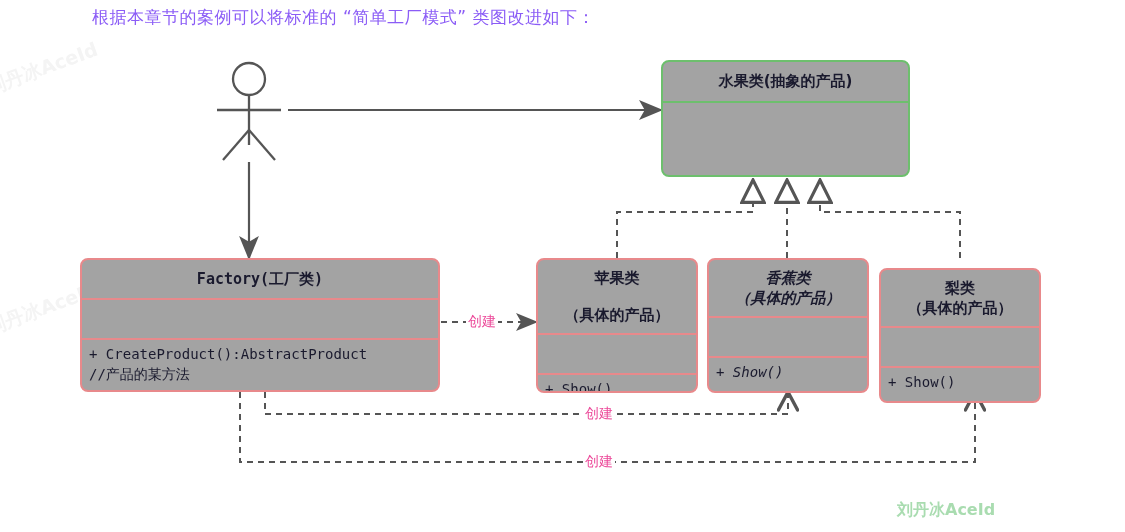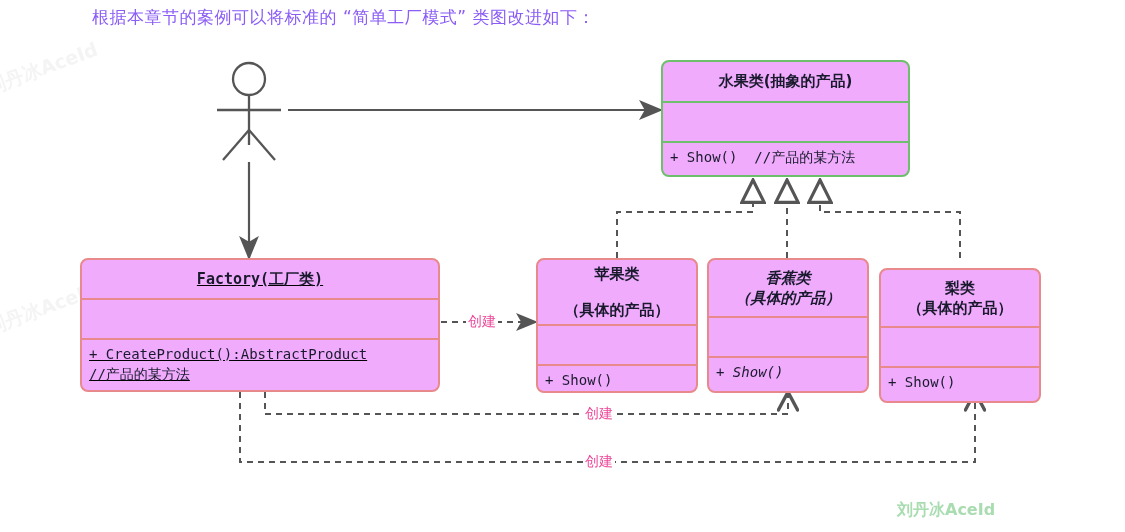--- a/index.html
+++ b/index.html
@@ -27,21 +27,21 @@
     color: #8b5cf6;
     letter-spacing: 0.5px;
     white-space: nowrap;
   }
 
   
   .uml-box {
     position: absolute;
     box-sizing: border-box;
     border-radius: 8px;
-    background: #f0abfc;
+    background: #a3a3a3;
     overflow: hidden;
   }
   .uml-box.green { border: 2px solid #6dbf6d; }
   .uml-box.pink  { border: 2px solid #e8898b; }
 
   .uml-sec {
     box-sizing: border-box;
     width: 100%;
   }
   .uml-box.green .uml-sec + .uml-sec { border-top: 2px solid #6dbf6d; }
@@ -149,32 +149,31 @@
     <line x1="441" y1="322" x2="536" y2="322" stroke="#555555" stroke-width="2" stroke-dasharray="6,5" marker-end="url(#solidArrow)"></line>
 
     <path d="M265,392 L265,414 L788,414 L788,393" fill="none" stroke="#555555" stroke-width="2" stroke-dasharray="6,5" marker-end="url(#openArrow)"></path>
 
     <path d="M240,392 L240,462 L975,462 L975,393" fill="none" stroke="#555555" stroke-width="2" stroke-dasharray="6,5" marker-end="url(#openArrow)"></path>
   </svg>
 
   <div class="uml-box green" style="left:661px; top:60px; width:249px; height:117px;">
     <div class="uml-sec uml-title" style="height:39px;">水果类(抽象的产品)</div>
     <div class="uml-sec uml-attrs" style="height:40px;"></div>
-    <div class="uml-sec uml-ops" style="height:34px;">+ Show()  //产品的某方法</div>
-  </div>
-
-  <div class="uml-box pink" style="left:80px; top:258px; width:360px; height:134px;text-decoration:underline;">
+  </div>
+
+  <div class="uml-box pink" style="left:80px; top:258px; width:360px; height:134px;">
     <div class="uml-sec uml-title" style="height:38px; font-family:'DejaVu Sans Mono','Liberation Mono',monospace;">Factory(工厂类)</div>
     <div class="uml-sec uml-attrs" style="height:40px;"></div>
     <div class="uml-sec uml-ops" style="height:52px;">+ CreateProduct():AbstractProduct
 //产品的某方法</div>
   </div>
 
   <div class="uml-box pink" style="left:536px; top:258px; width:162px; height:135px;">
-    <div class="uml-sec uml-title" style="height:64px;gap:16px;">
+    <div class="uml-sec uml-title" style="height:73px;gap:16px;">
       <span>苹果类</span>
       <span>（具体的产品）</span>
     </div>
     <div class="uml-sec uml-attrs" style="height:40px;"></div>
     <div class="uml-sec uml-ops" style="height:35px;">+ Show()</div>
   </div>
 
   <div class="uml-box pink" style="left:707px; top:258px; width:162px; height:135px;font-style:italic;">
     <div class="uml-sec uml-title" style="height:56px;">
       <span>香蕉类</span>

